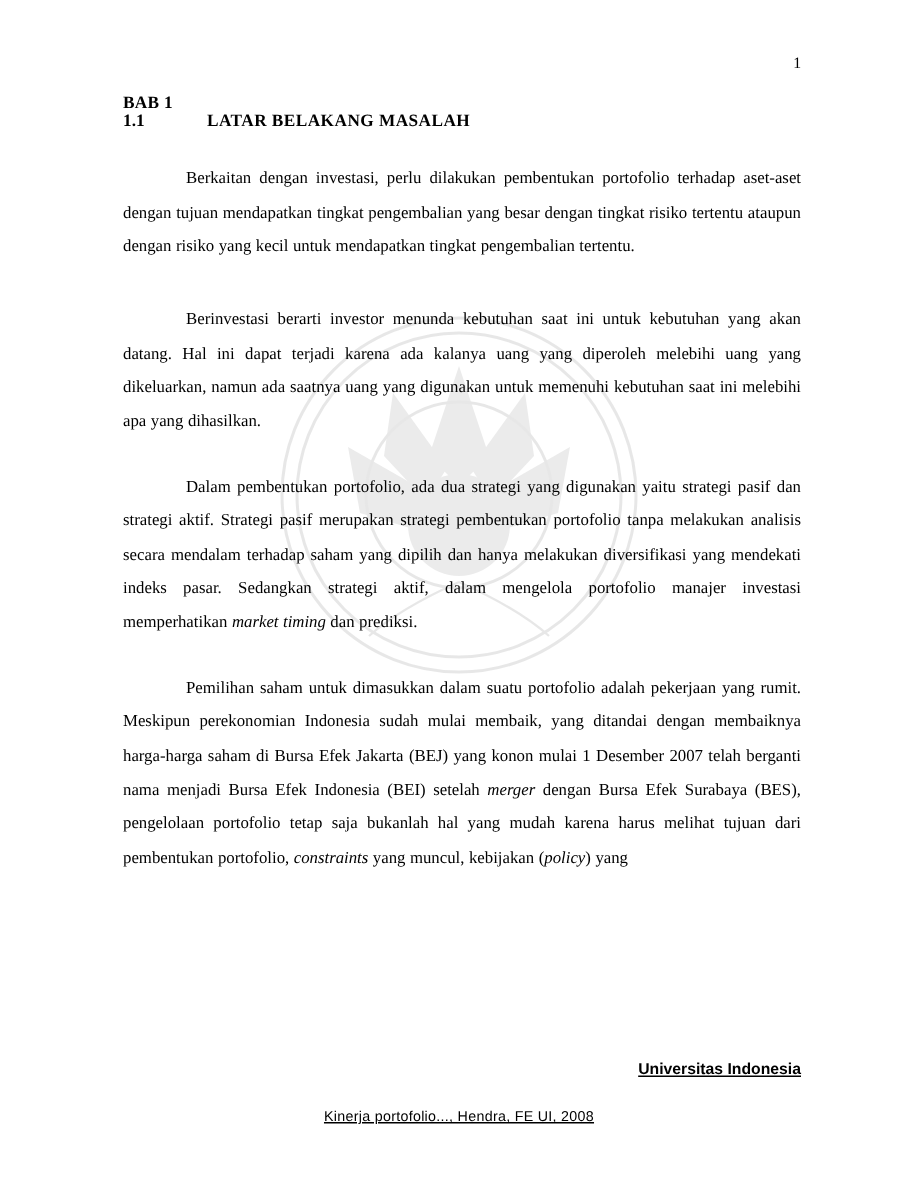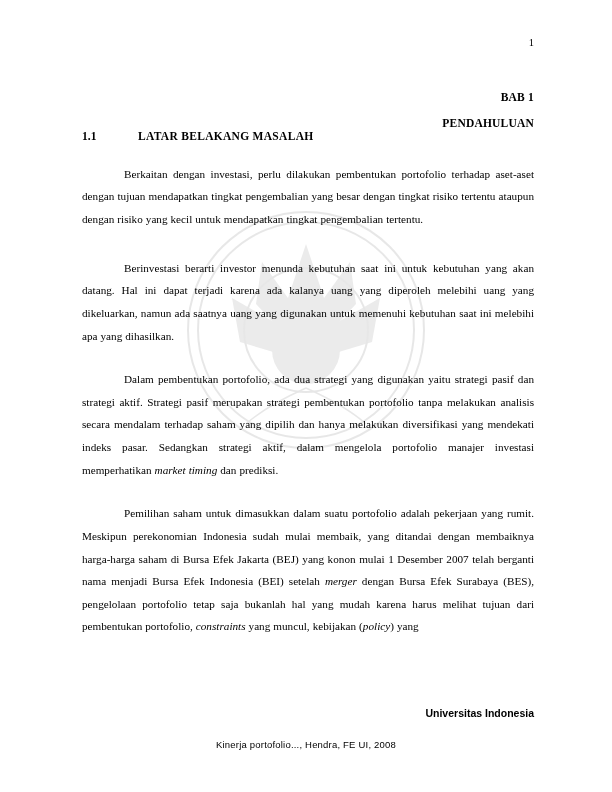--- a/index.html
+++ b/index.html
@@ -42,22 +42,22 @@
 
   .page-number {
     text-align: right;
     font-size: 10.5px;
     padding-top: 38px;
     padding-right: 78px;
     line-height: 1;
   }
 
   .title-block {
-    text-align: right;
-    margin-top: 42px;
+    text-align: left;
+    margin-top: 14px;
   }
   .title-line {
     font-weight: bold;
     font-size: 11.5px;
     letter-spacing: 0.2px;
     line-height: 1.1;
   }
   .title-line.second {
     margin-top: 14px;
   }
@@ -89,20 +89,21 @@
   }
 
   em { }
 
   .footer {
     position: absolute;
     left: 0;
     right: 0;
     bottom: 0;
     z-index: 1;
+    text-decoration: underline;
   }
   .univ {
     text-align: right;
     padding-right: 78px;
     font-family: "Liberation Sans", sans-serif;
     font-weight: bold;
     font-size: 10.5px;
     margin-bottom: 20px;
   }
   .footnote {
@@ -137,21 +138,20 @@
       <path d="M130 188 q40 18 60 36"></path>
     </g>
   </svg>
 
   <div class="page-number">1</div>
 
   <div class="content">
 
     <div class="title-block">
       <div class="title-line">BAB 1</div>
-      <div class="title-line second">PENDAHULUAN</div>
     </div>
 
     <div class="section-heading">
       <span class="section-num">1.1</span>
       <span class="section-text">LATAR BELAKANG MASALAH</span>
     </div>
 
     <p class="body">Berkaitan dengan investasi, perlu dilakukan pembentukan portofolio terhadap aset-aset dengan tujuan mendapatkan tingkat pengembalian yang besar dengan tingkat risiko tertentu ataupun dengan risiko yang kecil untuk mendapatkan tingkat pengembalian tertentu.</p>
 
     <p class="body first">Berinvestasi berarti investor menunda kebutuhan saat ini untuk kebutuhan yang akan datang. Hal ini dapat terjadi karena ada kalanya uang yang diperoleh melebihi uang yang dikeluarkan, namun ada saatnya uang yang digunakan untuk memenuhi kebutuhan saat ini melebihi apa yang dihasilkan.</p>

